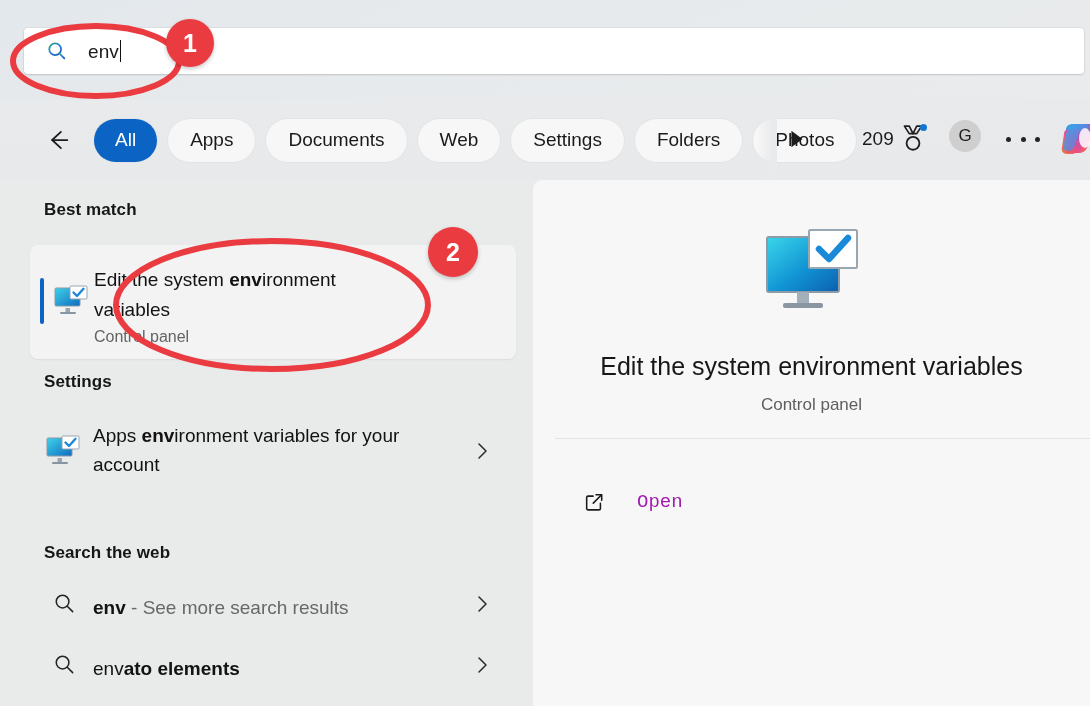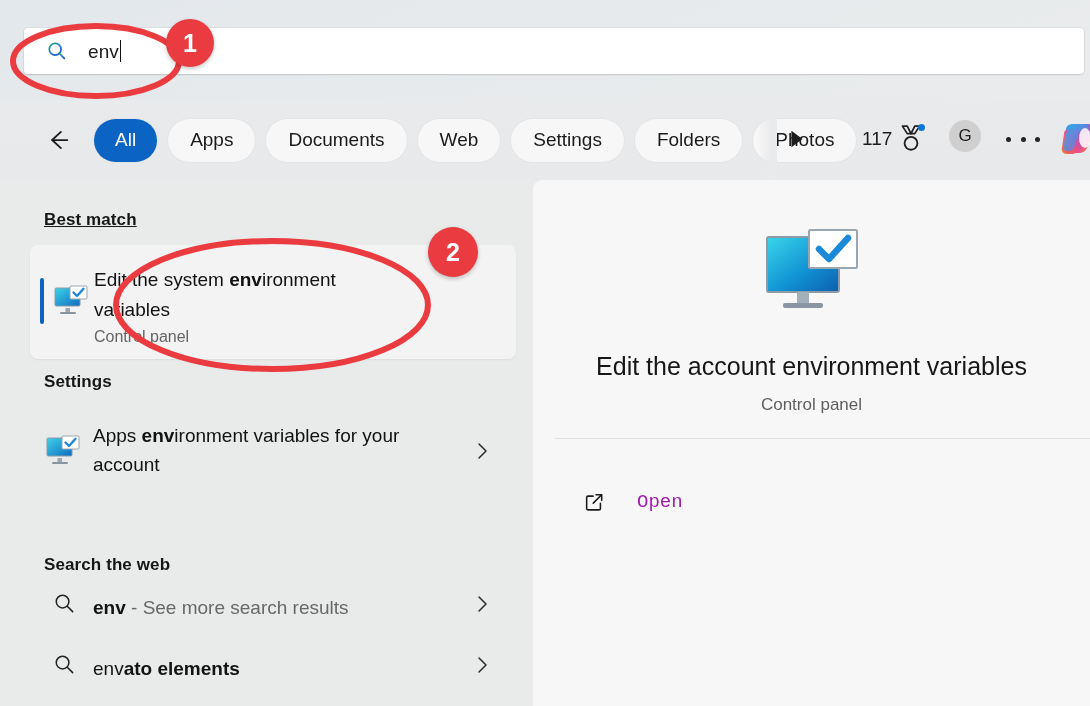--- a/index.html
+++ b/index.html
@@ -180,23 +180,23 @@
     width: 533px; height: 526px;
   }
   .section-head {
     position: absolute;
     left: 44px;
     font-size: 17px;
     font-weight: bold;
     color: #161616;
     letter-spacing: .1px;
   }
-  #head-best { top: 30px; text-decoration: underline; }
+  #head-best { top: 20px; }
   #head-settings { top: 192px; }
-  #head-web { top: 375px; }
+  #head-web { top: 363px; }
 
   
   #best-card {
     position: absolute;
     left: 30px; top: 65px;
     width: 486px; height: 114px;
     background: #f3f3f3;
     border-radius: 8px;
     box-shadow: 0 1px 2px rgba(0,0,0,.06);
     cursor: pointer;
@@ -393,21 +393,21 @@
     <div class="tab-pill">Photos</div>
   </div>
 </div>
 <div id="tabs-clip"></div>
 
 <svg id="tab-scroll-next" viewBox="0 0 24 24">
   <path d="M7 3 L19 12 L7 21 Z" fill="#1c1c1c"></path>
 </svg>
 
 <div id="rewards">
-  <span id="rewards-count">117</span>
+  <span id="rewards-count">209</span>
   <div id="rewards-icon">
     <svg viewBox="0 0 24 28" width="26" height="30">
       <path d="M4 2 L8.5 2 L12 9 L8.5 9 Z" fill="none" stroke="#1f1f1f" stroke-width="1.6" stroke-linejoin="round"></path>
       <path d="M20 2 L15.5 2 L12 9 L15.5 9 Z" fill="none" stroke="#1f1f1f" stroke-width="1.6" stroke-linejoin="round"></path>
       <circle cx="12" cy="18" r="6" fill="none" stroke="#1f1f1f" stroke-width="1.7"></circle>
     </svg>
     <span id="rewards-dot"></span>
   </div>
 </div>
 
@@ -523,21 +523,21 @@
           <stop offset="0.55" stop-color="#1194d4"></stop>
           <stop offset="1" stop-color="#0d5fae"></stop>
         </linearGradient>
       </defs>
       <rect x="3" y="9" width="72" height="55" rx="2" fill="url(#monBig)" stroke="#8e9ba6" stroke-width="2"></rect>
       <rect x="33" y="64" width="12" height="11" fill="#a3afb9"></rect>
       <rect x="19" y="75" width="40" height="5" rx="2" fill="#8a97a2"></rect>
       <rect x="45" y="2" width="48" height="38" rx="1.5" fill="#ffffff" stroke="#9aa6b0" stroke-width="2"></rect>
       <path d="M55 21 L65 31 L84 10" fill="none" stroke="#1a8ad8" stroke-width="6.5" stroke-linecap="round" stroke-linejoin="round"></path>
     </svg>
-    <div id="preview-title">Edit the account environment variables</div>
+    <div id="preview-title">Edit the system environment variables</div>
     <div id="preview-sub">Control panel</div>
     <div id="preview-divider"></div>
     <div id="open-row">
       <svg id="open-icon" viewBox="0 0 24 24">
         <path d="M19 13.5 V19 A1.6 1.6 0 0 1 17.4 20.6 H5.6 A1.6 1.6 0 0 1 4 19 V7.2 A1.6 1.6 0 0 1 5.6 5.6 H11" fill="none" stroke="#1b1b1b" stroke-width="1.7" stroke-linecap="round" stroke-linejoin="round"></path>
         <line x1="11.2" y1="13.2" x2="20" y2="4.4" stroke="#1b1b1b" stroke-width="1.7" stroke-linecap="round"></line>
         <path d="M14.2 4 H20.4 V10.2" fill="none" stroke="#1b1b1b" stroke-width="1.7" stroke-linecap="round" stroke-linejoin="round"></path>
       </svg>
       <span id="open-label">Open</span>
     </div>

